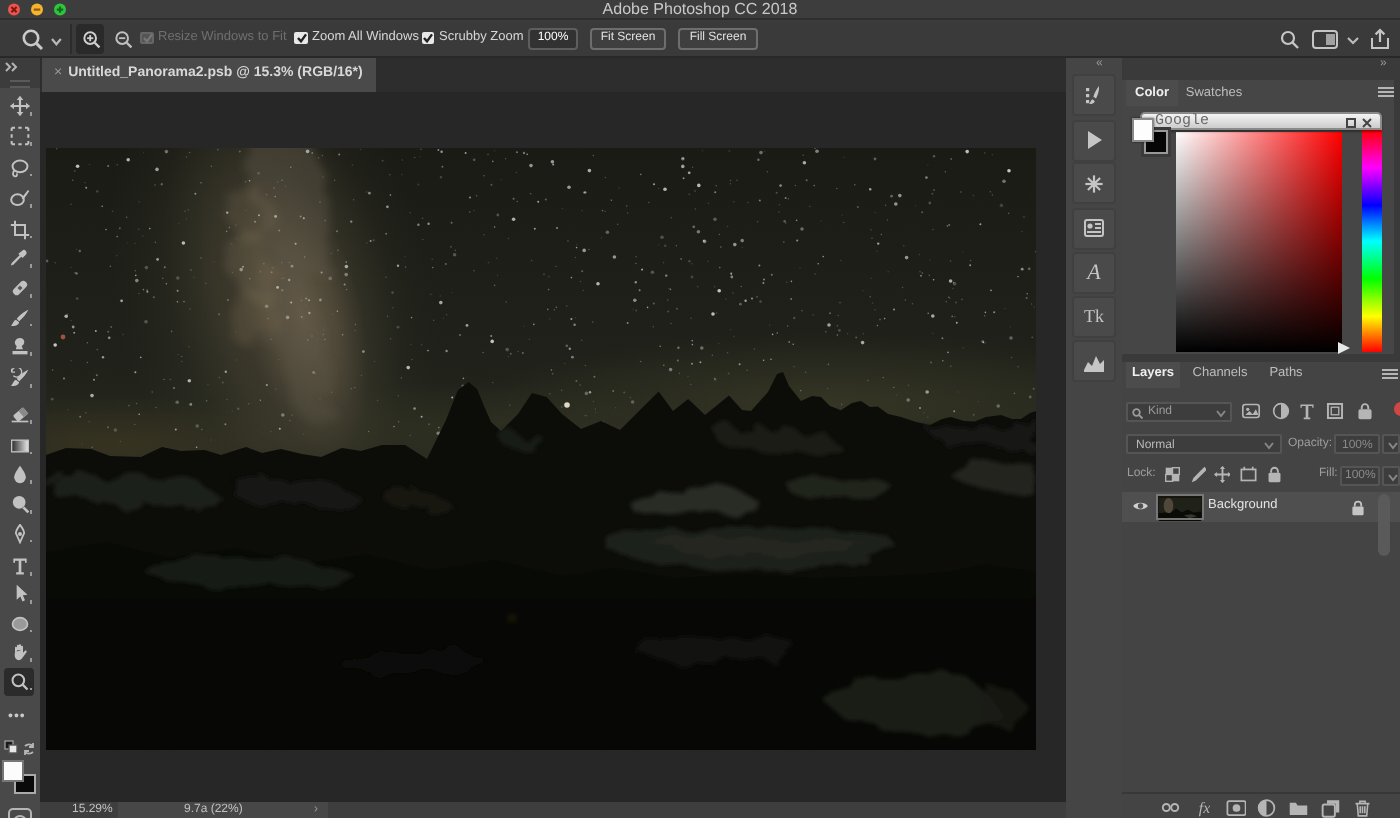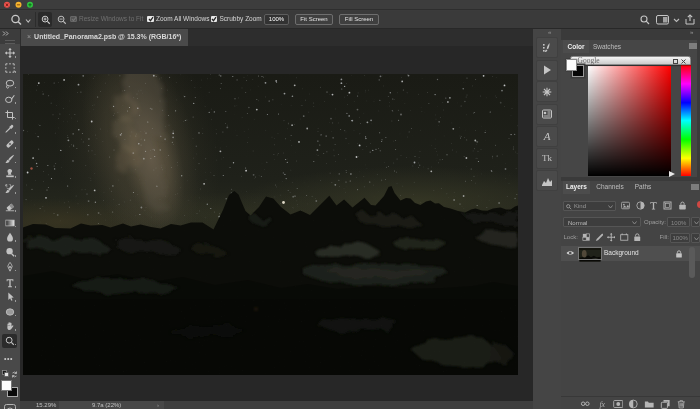--- a/index.html
+++ b/index.html
@@ -923,20 +923,21 @@
 
 <div class="abs" id="titlebar"></div>
 <svg class="abs" style="left:0;top:0" width="40" height="10" viewBox="0 0 40 10">
 <circle cx="7" cy="4.8" r="3" fill="#ee544e"></circle>
       <path d="M5.7,3.5 l2.6,2.6 M8.3,3.5 l-2.6,2.6" stroke="#7c1710" stroke-width="1"></path>
 <circle cx="18.5" cy="4.8" r="3" fill="#f5b32e"></circle>
       <path d="M16.9,4.8 h3.2" stroke="#90590c" stroke-width="1.1"></path>
 <circle cx="30" cy="4.8" r="3" fill="#30c53f"></circle>
       <path d="M28.4,4.8 h3.2 M30,3.2 v3.2" stroke="#0c6e19" stroke-width="1.1"></path>
 </svg>
+<div id="title">Adobe Photoshop CC 2018</div>
 
 <div class="abs" id="opts"></div>
 <svg class="abs" style="left:10px;top:13.5px" width="22" height="13" viewBox="0 0 22 13">
   <circle cx="5.5" cy="5" r="3.6" fill="none" stroke="#c9c9c9" stroke-width="1.3"></circle>
   <line x1="8.2" y1="7.7" x2="11" y2="10.5" stroke="#c9c9c9" stroke-width="1.5"></line>
   <path d="M16,5.5 l2.2,2.6 2.2,-2.6" fill="none" stroke="#b9b9b9" stroke-width="1.1"></path>
 </svg>
 <div class="abs" style="left:34.5px;top:12px;width:1px;height:15px;background:#2c2c2c"></div>
 <div class="abs" style="left:38px;top:11.5px;width:14px;height:15px;background:#2a2a2a;border-radius:2px"></div>
 <svg class="abs" style="left:41px;top:15px" width="10" height="10" viewBox="0 0 11 11">
@@ -1182,21 +1183,21 @@
   <svg style="position:absolute;right:12px;top:2px" width="5" height="5" viewBox="0 0 5 5">
         <rect x="0.5" y="0.5" width="4" height="4" fill="none" stroke="#444" stroke-width="1"></rect>
       </svg>
   <svg style="position:absolute;right:3.5px;top:2px" width="5" height="5" viewBox="0 0 5 5">
         <path d="M0.5,0.5 L4.5,4.5 M4.5,0.5 L0.5,4.5" stroke="#444" stroke-width="1"></path>
       </svg>
 </div>
 
 <div class="abs" style="left:571.5px;top:65px;width:12px;height:11.5px;background:#060606;border:1px solid #999;box-shadow:0 0 0 1.5px #3a3a3a"></div>
 <div class="abs" style="left:565.5px;top:58.5px;width:11.5px;height:12.5px;background:#fdfdfd;border:1px solid #8a8a8a;box-shadow:0 0 1px rgba(0,0,0,0.6)"></div>
-<div class="abs" style="left:577.5px;top:56.5px;font-family:Liberation Serif, serif;font-size:7.5px;line-height:8px;color:#6a6a6a;filter:grayscale(1)">Google</div>
+<div class="abs" style="left:577.5px;top:56.5px;font-family:Liberation Mono, monospace;font-size:7.5px;line-height:8px;color:#6a6a6a;filter:grayscale(1)">Google</div>
 
 <div class="abs" id="layerspanel"></div>
 <div class="ptab active" style="left:563px;top:181px;width:27px;height:12.5px;line-height:12.5px">Layers</div>
 <div class="ptab" style="left:593px;top:181px;width:34px;height:12.5px;line-height:12.5px">Channels</div>
 <div class="ptab" style="left:630px;top:181px;width:26px;height:12.5px;line-height:12.5px">Paths</div>
 <svg class="abs" style="left:691px;top:184px" width="8" height="6" viewBox="0 0 8 6">
       <path d="M0,1 h8 M0,3 h8 M0,5 h8" stroke="#b5b5b5" stroke-width="1"></path>
     </svg>
 <div class="pbox" style="left:563px;top:200.5px;width:53px;height:10px">
       <svg style="position:absolute;left:2px;top:2px" width="6" height="6" viewBox="0 0 8 8">

